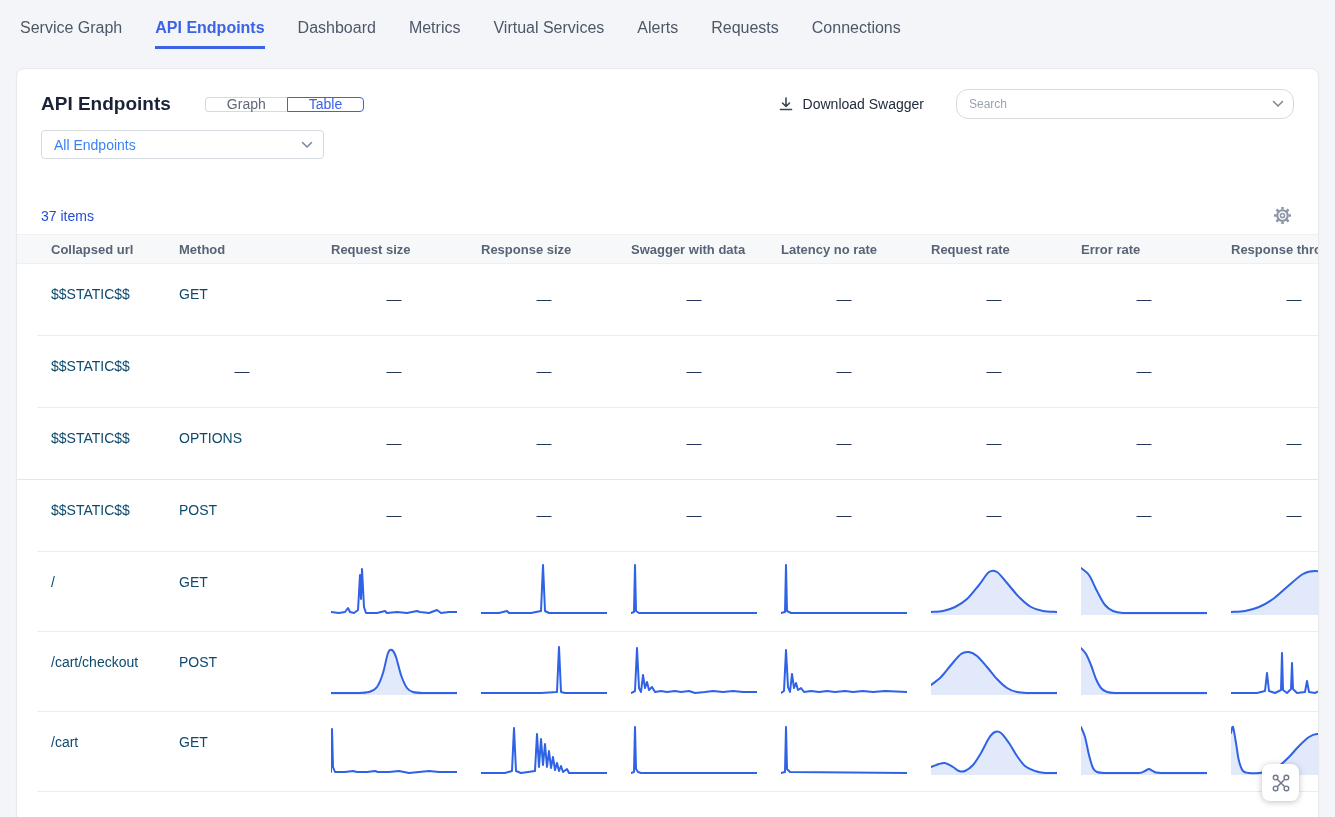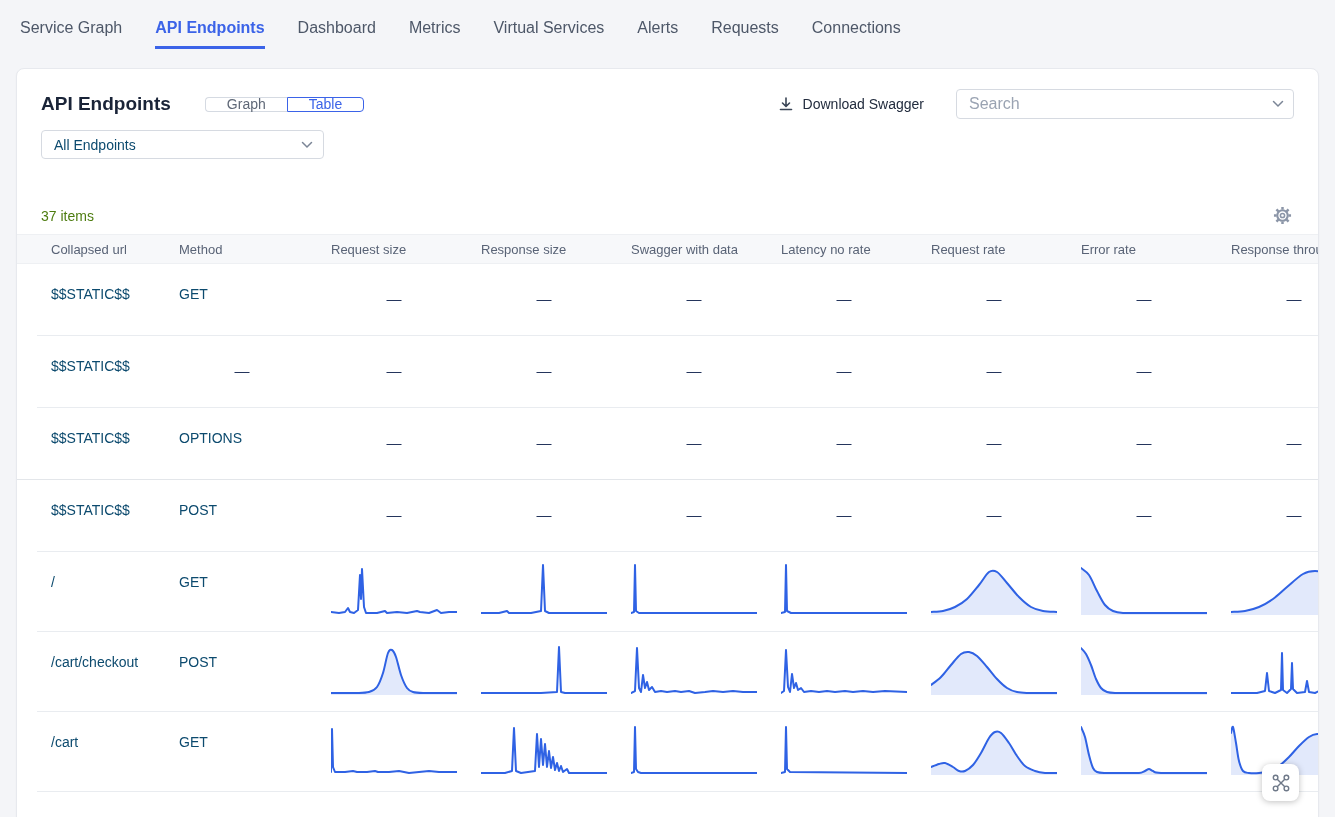--- a/index.html
+++ b/index.html
@@ -20,35 +20,35 @@
   .card-head{display:flex;align-items:center;padding:20px 24px 0 24px}
   .title{font-size:19px;font-weight:700;color:#1a2438}
   .seg{display:flex;margin-left:34px}
   .seg-btn{height:15px;padding:0 21px;display:flex;align-items:center;background:#fff;
     border:1px solid #d5dae2;color:#5f6877;font-size:14px;cursor:pointer}
   .seg-btn:first-child{border-radius:4px 0 0 4px;border-right:none}
   .seg-btn.selected{border:1px solid var(--accent);color:var(--accent);border-radius:0 4px 4px 0}
   .head-right{margin-left:auto;display:flex;align-items:center;gap:32px}
   .download{display:flex;align-items:center;gap:9px;font-size:14px;color:#222c3e;cursor:pointer}
   .searchbox{position:relative;width:338px;height:30px}
-  .searchbox input{width:100%;height:100%;border:1px solid #d6dae1;border-radius:4px;
-    padding:0 30px 0 12px;font-size:16px;color:#333;outline:none;background:#fff}
+  .searchbox input{width:100%;height:100%;border:1px solid #d6dae1;border-radius:12px;
+    padding:0 30px 0 12px;font-size:12px;color:#333;outline:none;background:#fff}
   .searchbox input::placeholder{color:#9aa3b2}
   .chev{position:absolute;right:10px;top:50%;transform:translateY(-50%)}
   .filter{margin:11px 0 0 24px;width:283px;height:29px;border:1px solid #d6dae1;border-radius:4px;
     display:flex;align-items:center;justify-content:space-between;padding:0 10px 0 12px;cursor:pointer;background:#fff}
-  .filter .ph{font-size:14px;color:#0c4a6e}
+  .filter .ph{font-size:14px;color:#3b82f6}
   
   .toolbar{display:flex;align-items:center;justify-content:space-between;margin:47px 26px 9px 24px}
-  .items-count{font-size:14px;color:#4d7c0f}
+  .items-count{font-size:14px;color:#1d4ed8}
   .gear-btn{cursor:pointer;display:flex;align-items:center}
   
   .grid-row{display:grid;grid-template-columns:128px 152px repeat(7,150px);padding-left:34px;align-items:start}
   .thead{background:#f7f8fa;height:30px;align-items:center;border-top:1px solid #eef0f3;border-bottom:1px solid #eef0f3}
-  .th{font-size:13px;font-weight:400;color:#596376;white-space:nowrap}
+  .th{font-size:13px;font-weight:700;color:#596376;white-space:nowrap}
   .trow{background:#fff}
   .trow.empty{height:71px}
   .trow.charts{height:79px}
   .td-url,.td-method{font-size:14px;color:#0c4a6e;padding-top:22px;white-space:nowrap}
   .td-chart{width:126px}
   .trow.empty .td-chart{padding-top:26px;text-align:center;color:#24355c;font-size:15px}
   .trow.charts .td-chart{padding-top:9px}
   svg.spark{display:block}
   .divider{height:1px;background:#e9ecf0;margin-left:20px}
   .divider.full{margin-left:0;background:#e3e6ea;box-shadow:0 6px 8px -3px rgba(50,60,80,.18);position:relative;z-index:2}

